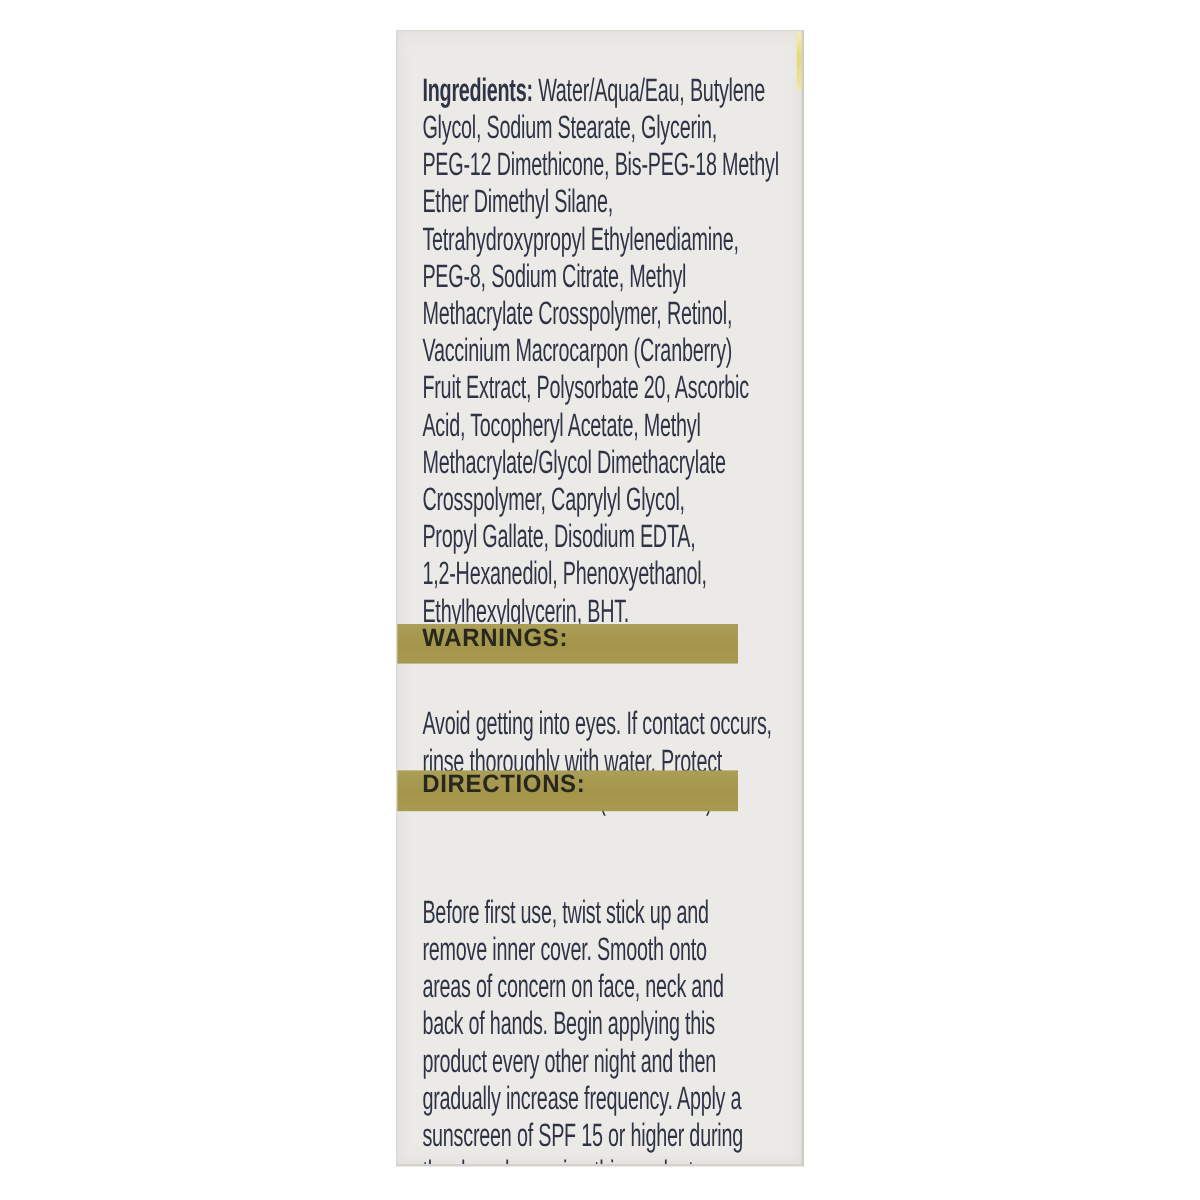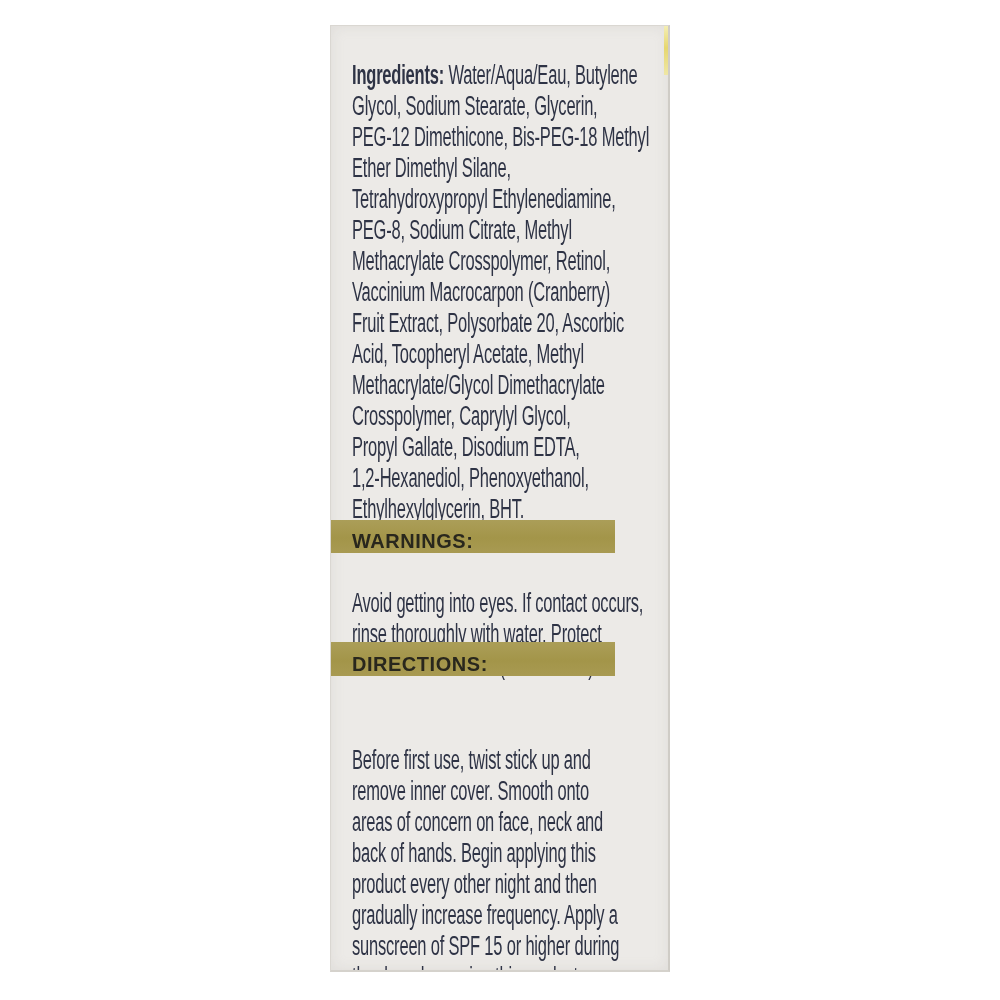--- a/index.html
+++ b/index.html
@@ -56,21 +56,21 @@
   }
   .copy-ingredients { top: 7px; }
   .copy-warnings    { top: 535px; }
   .copy-directions  { top: 692px; }
 
   .band {
     position: absolute;
     left: 0;
     width: 284px;
     display: flex;
-    align-items: flex-end;
+    align-items: flex-start;
     background: linear-gradient(180deg, #ab9e58 0%, #a39549 55%, #a89a52 100%);
   }
   .band-warnings   { top: 494px; height: 33px; }
   .band-directions { top: 616px; height: 34px; }
   .band-heading {
     padding-left: 22px;
     font-weight: 700;
     font-size: 21px;
     letter-spacing: 0.6px;
     color: #29271d;

